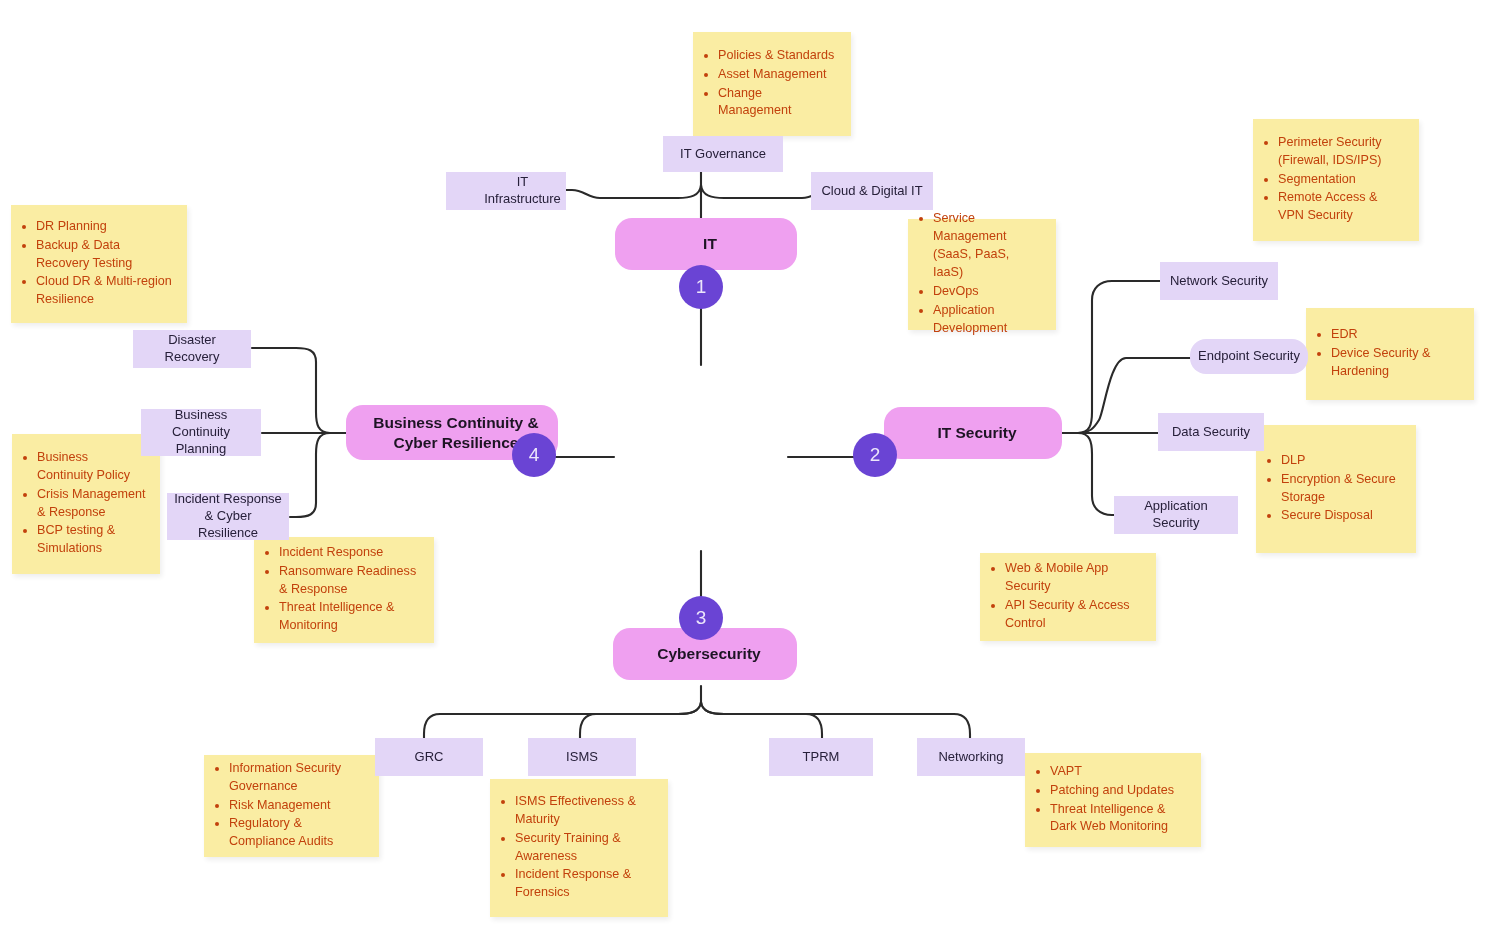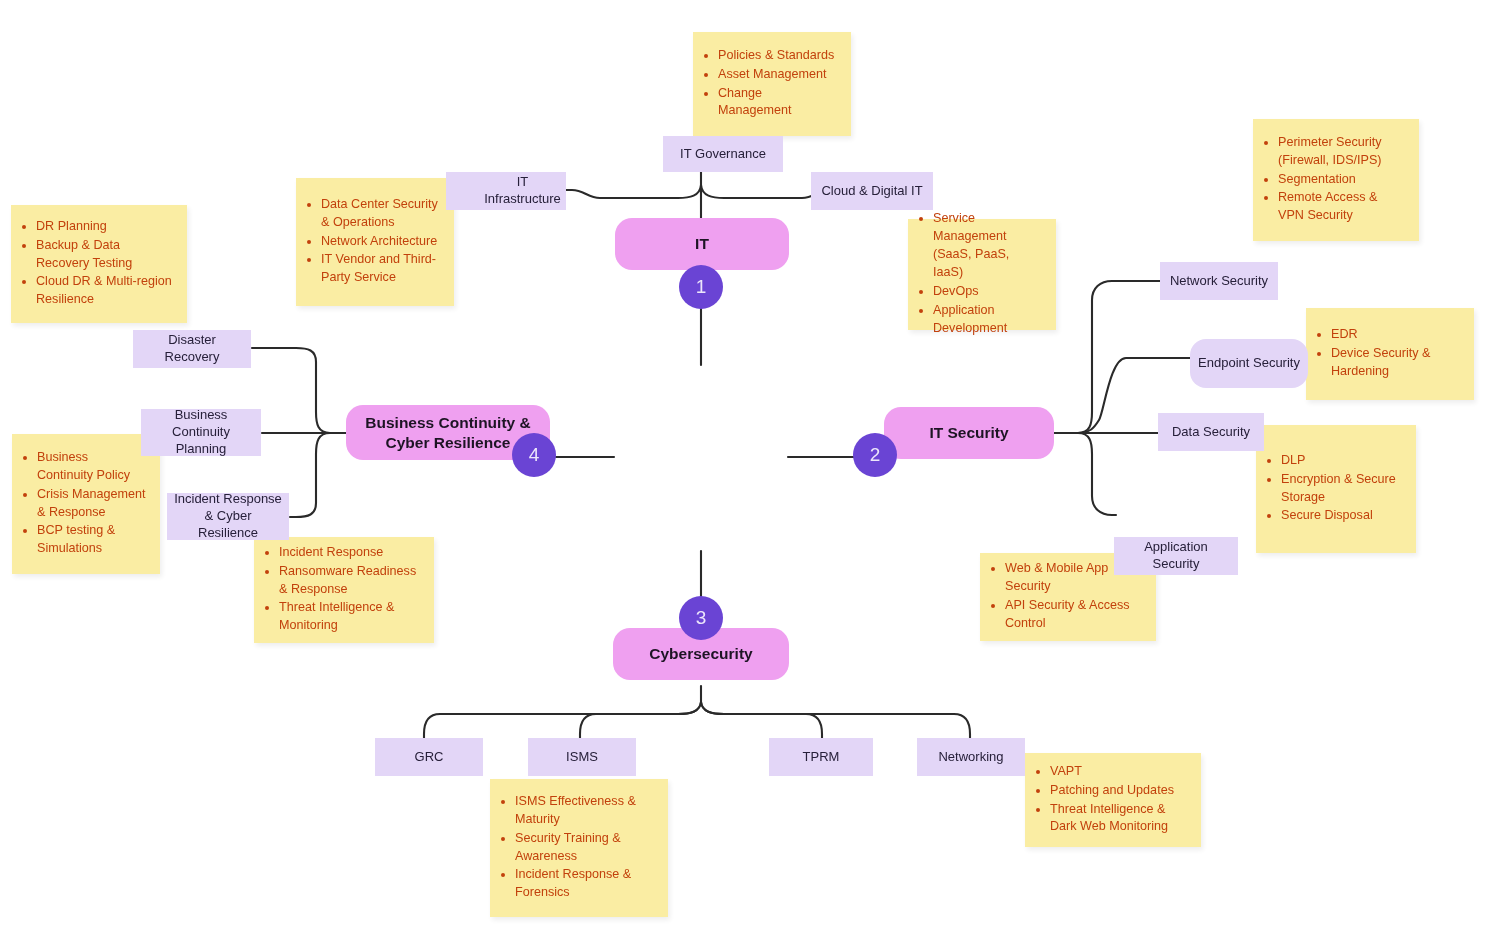--- a/index.html
+++ b/index.html
@@ -32,20 +32,21 @@
     position:absolute;
     background:#EFA0F0;
     border-radius:17px;
     display:flex;align-items:center;justify-content:center;
     text-align:center;
     color:#1d1424;
     font-weight:bold;
     font-size:15.5px;
     line-height:1.25;
     z-index:7;
+    padding-left:8px;
   }
   .badge{
     position:absolute;
     border-radius:50%;
     background:#6A44D4;
     color:#ece6fb;
     display:flex;align-items:center;justify-content:center;
     font-size:19px;
     z-index:9;
   }
@@ -128,27 +129,20 @@
     <ul>
       <li>Policies &amp; Standards</li>
       <li>Asset Management</li>
       <li>Change Management</li>
     </ul>
   </div>
 
   <div class="sub" style="left:446px;top:172px;width:120px;height:38px;padding-left:39px;">
     <span>IT Infrastructure</span>
   </div>
-  <div class="note" style="left:296px;top:178px;width:158px;height:128px;">
-    <ul>
-      <li>Data Center Security &amp; Operations</li>
-      <li>Network Architecture</li>
-      <li>IT Vendor and Third-Party Service</li>
-    </ul>
-  </div>
 
   <div class="sub" style="left:811px;top:172px;width:122px;height:38px;">
     <span>Cloud &amp; Digital IT</span>
   </div>
   <div class="note" style="left:908px;top:219px;width:148px;height:111px;">
     <ul>
       <li>Service Management (SaaS, PaaS, IaaS)</li>
       <li>DevOps</li>
       <li>Application Development</li>
     </ul>
@@ -165,60 +159,67 @@
     <span>Network Security</span>
   </div>
   <div class="note" style="left:1253px;top:119px;width:166px;height:122px;">
     <ul>
       <li>Perimeter Security (Firewall, IDS/IPS)</li>
       <li>Segmentation</li>
       <li>Remote Access &amp; VPN Security</li>
     </ul>
   </div>
 
-  <div class="sub" style="left:1190px;top:339px;width:118px;height:49px;border-radius:16px;">
+  <div class="sub" style="left:1190px;top:339px;width:118px;height:35px;border-radius:16px;">
     <span>Endpoint Security</span>
   </div>
   <div class="note" style="left:1306px;top:308px;width:168px;height:92px;">
     <ul>
       <li>EDR</li>
       <li>Device Security &amp; Hardening</li>
     </ul>
   </div>
 
   <div class="sub" style="left:1158px;top:413px;width:106px;height:38px;">
     <span>Data Security</span>
   </div>
   <div class="note" style="left:1256px;top:425px;width:160px;height:128px;">
     <ul>
       <li>DLP</li>
       <li>Encryption &amp; Secure Storage</li>
       <li>Secure Disposal</li>
     </ul>
   </div>
 
-  <div class="sub" style="left:1114px;top:496px;width:124px;height:38px;margin-top:41px;">
+  <div class="sub" style="left:1114px;top:496px;width:124px;height:38px;">
     <span>Application Security</span>
   </div>
   <div class="note" style="left:980px;top:553px;width:176px;height:88px;">
     <ul>
       <li>Web &amp; Mobile App Security</li>
       <li>API Security &amp; Access Control</li>
     </ul>
   </div>
 
   <div class="branch" style="left:613px;top:628px;width:176px;height:52px;">
     <span>Cybersecurity</span>
   </div>
   <div class="badge" style="left:679px;top:596px;width:44px;height:44px;">
     <span>3</span>
   </div>
 
   <div class="sub" style="left:375px;top:738px;width:108px;height:38px;">
     <span>GRC</span>
+  </div>
+  <div class="note" style="left:204px;top:755px;width:175px;height:102px;">
+    <ul>
+      <li>Information Security Governance</li>
+      <li>Risk Management</li>
+      <li>Regulatory &amp; Compliance Audits</li>
+    </ul>
   </div>
 
   <div class="sub" style="left:528px;top:738px;width:108px;height:38px;">
     <span>ISMS</span>
   </div>
   <div class="note" style="left:490px;top:779px;width:178px;height:138px;">
     <ul>
       <li>ISMS Effectiveness &amp; Maturity</li>
       <li>Security Training &amp; Awareness</li>
       <li>Incident Response &amp; Forensics</li>

